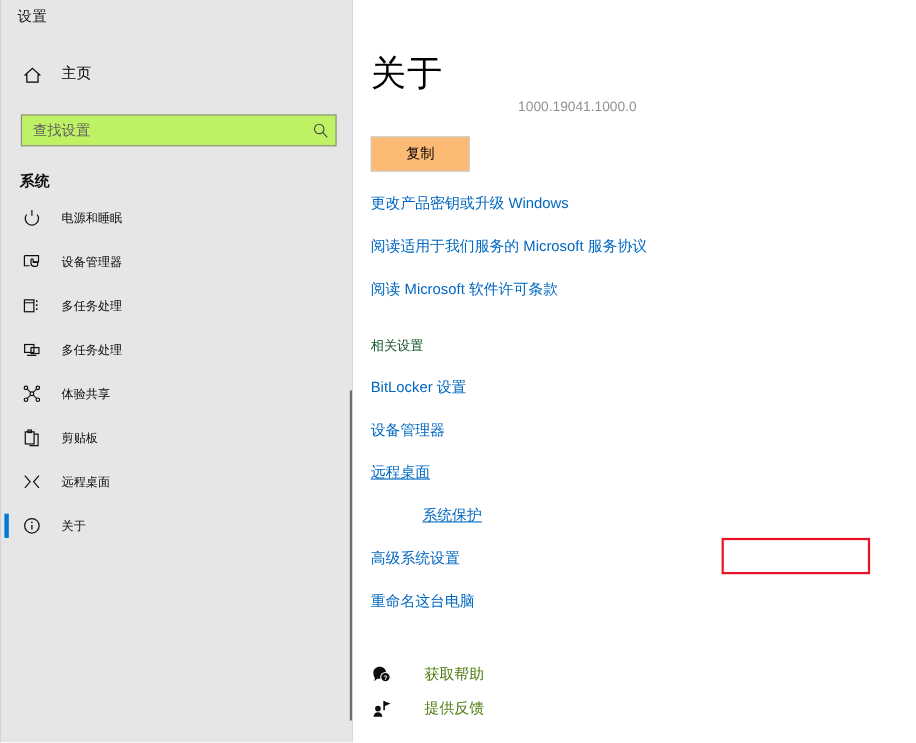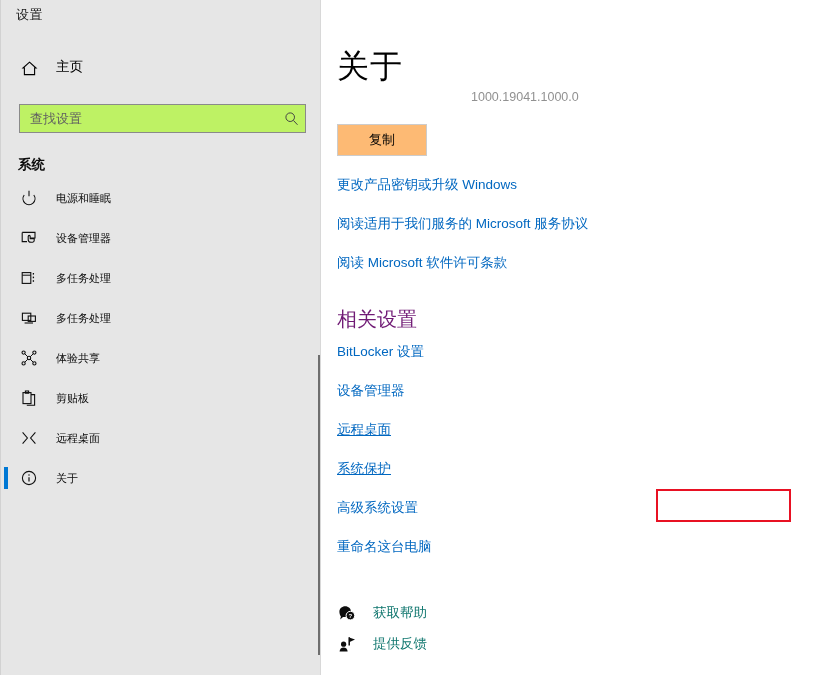--- a/index.html
+++ b/index.html
@@ -189,22 +189,22 @@
     color: #0067c0;
     text-decoration: none;
     white-space: nowrap;
     cursor: default;
   }
   .m-link.underlined { text-decoration: underline; }
 
   #related-head {
     position: absolute;
     left: 16px; top: 306px;
-    font-size: 20px;
-    color: #701a75;
+    font-size: 12px;
+    color: #14532d;
   }
 
   #highlight-box {
     position: absolute;
     left: 335px; top: 489px;
     width: 135px; height: 33px;
     border: 2px solid #e81123;
     pointer-events: none;
   }
 
@@ -215,23 +215,23 @@
     align-items: center;
     cursor: default;
   }
   .foot-link-row .ico {
     width: 20px; height: 20px;
     display: flex; align-items: center; justify-content: center;
     color: #0d0d0d;
     flex: 0 0 20px;
   }
   .foot-link-row .lbl {
-    margin-left: 16px;
+    margin-left: 29px;
     font-size: 13.5px;
-    color: #0f766e;
+    color: #4d7c0f;
   }
   svg { display: block; }
 </style>
 </head>
 <body>
 
 <div id="app">
 
   <div id="sidebar">
     <div id="sidebar-left-edge"></div>
@@ -380,21 +380,21 @@
 
     <a class="m-link" style="top:215px;">阅读适用于我们服务的 Microsoft 服务协议</a>
     <a class="m-link" style="top:176px;">更改产品密钥或升级 Windows</a>
     <a class="m-link" style="top:254px;">阅读 Microsoft 软件许可条款</a>
 
     <div id="related-head">相关设置</div>
 
     <a class="m-link" style="top:343px;text-align:center;">BitLocker 设置</a>
     <a class="m-link" style="top:382px;">设备管理器</a>
     <a class="m-link underlined" style="top:421px;">远程桌面</a>
-    <a class="m-link underlined" style="top:460px;">系统保护</a>
+    <a class="m-link underlined" style="top:460px;margin-left:47px;">系统保护</a>
     <a class="m-link" style="top:499px;">高级系统设置</a>
     <a class="m-link" style="top:538px;">重命名这台电脑</a>
 
     <div class="foot-link-row" style="top:603px;">
       <span class="ico">
         <svg width="18" height="17" viewBox="0 0 18 17">
           <path d="M1.4 6.6 C1.4 3.5 4 1.2 7.2 1.2 C10.4 1.2 13 3.5 13 6.6 C13 9.7 10.4 12 7.2 12 L5 12 L2.2 14.4 L2.9 11.6 C1.95 10.35 1.4 8.55 1.4 6.6 Z" fill="currentColor"></path>
           <circle cx="12.4" cy="10.6" r="4.3" fill="currentColor" stroke="#ffffff" stroke-width="1"></circle>
           <text x="12.4" y="13.2" font-size="6" fill="#ffffff" text-anchor="middle" font-family="Liberation Sans, sans-serif" font-weight="bold">?</text>
         </svg>

